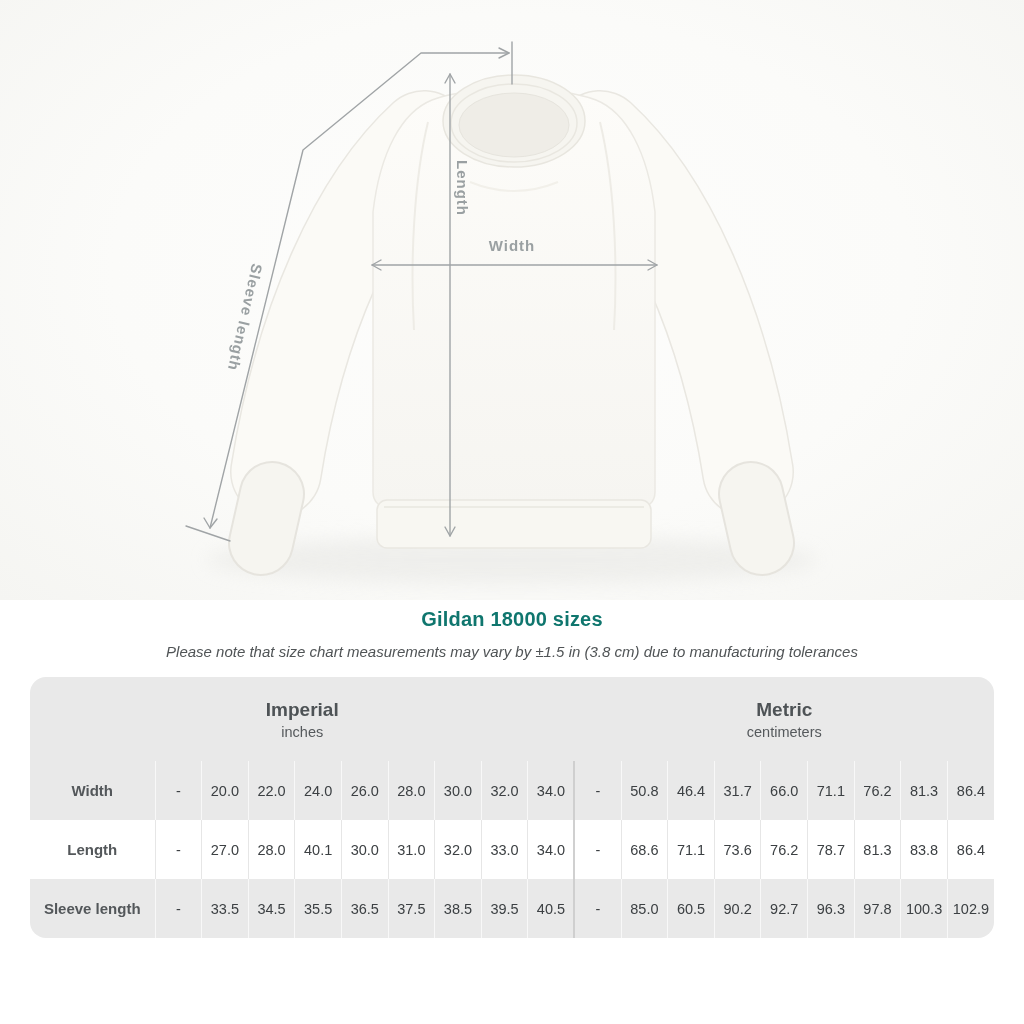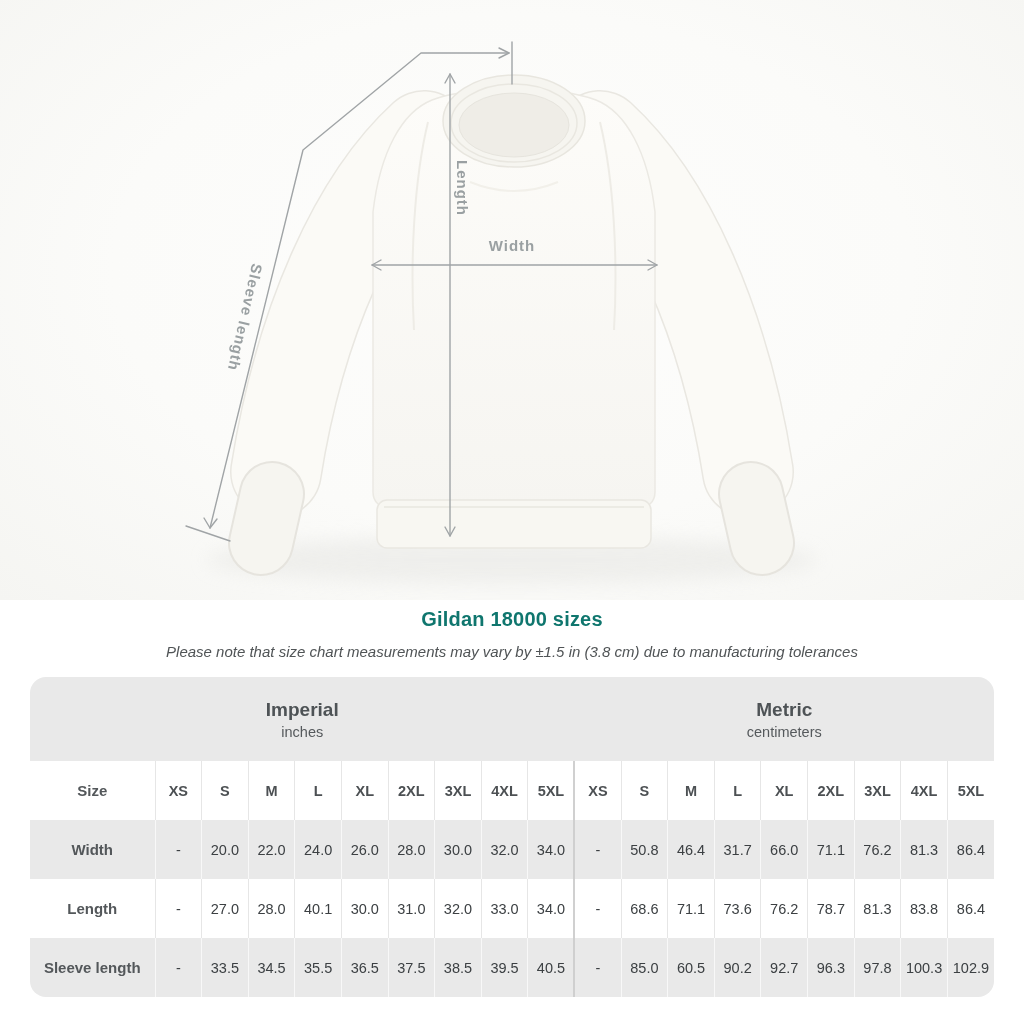--- a/index.html
+++ b/index.html
@@ -166,41 +166,20 @@
         <col>
         <col>
         <col>
         <col>
         <col>
         <col>
         <col>
         <col>
       </colgroup>
     <tbody>
-      <tr>
-          <th class="row-label">Size</th>
-          <th>XS</th>
-          <th>S</th>
-          <th>M</th>
-          <th>L</th>
-          <th>XL</th>
-          <th>2XL</th>
-          <th>3XL</th>
-          <th>4XL</th>
-          <th>5XL</th>
-          <th class="sec">XS</th>
-          <th>S</th>
-          <th>M</th>
-          <th>L</th>
-          <th>XL</th>
-          <th>2XL</th>
-          <th>3XL</th>
-          <th>4XL</th>
-          <th>5XL</th>
-        </tr>
     <tr class="gray">
           <th class="row-label">Width</th>
           <td>-</td>
           <td>20.0</td>
           <td>22.0</td>
           <td>24.0</td>
           <td>26.0</td>
           <td>28.0</td>
           <td>30.0</td>
           <td>32.0</td>

